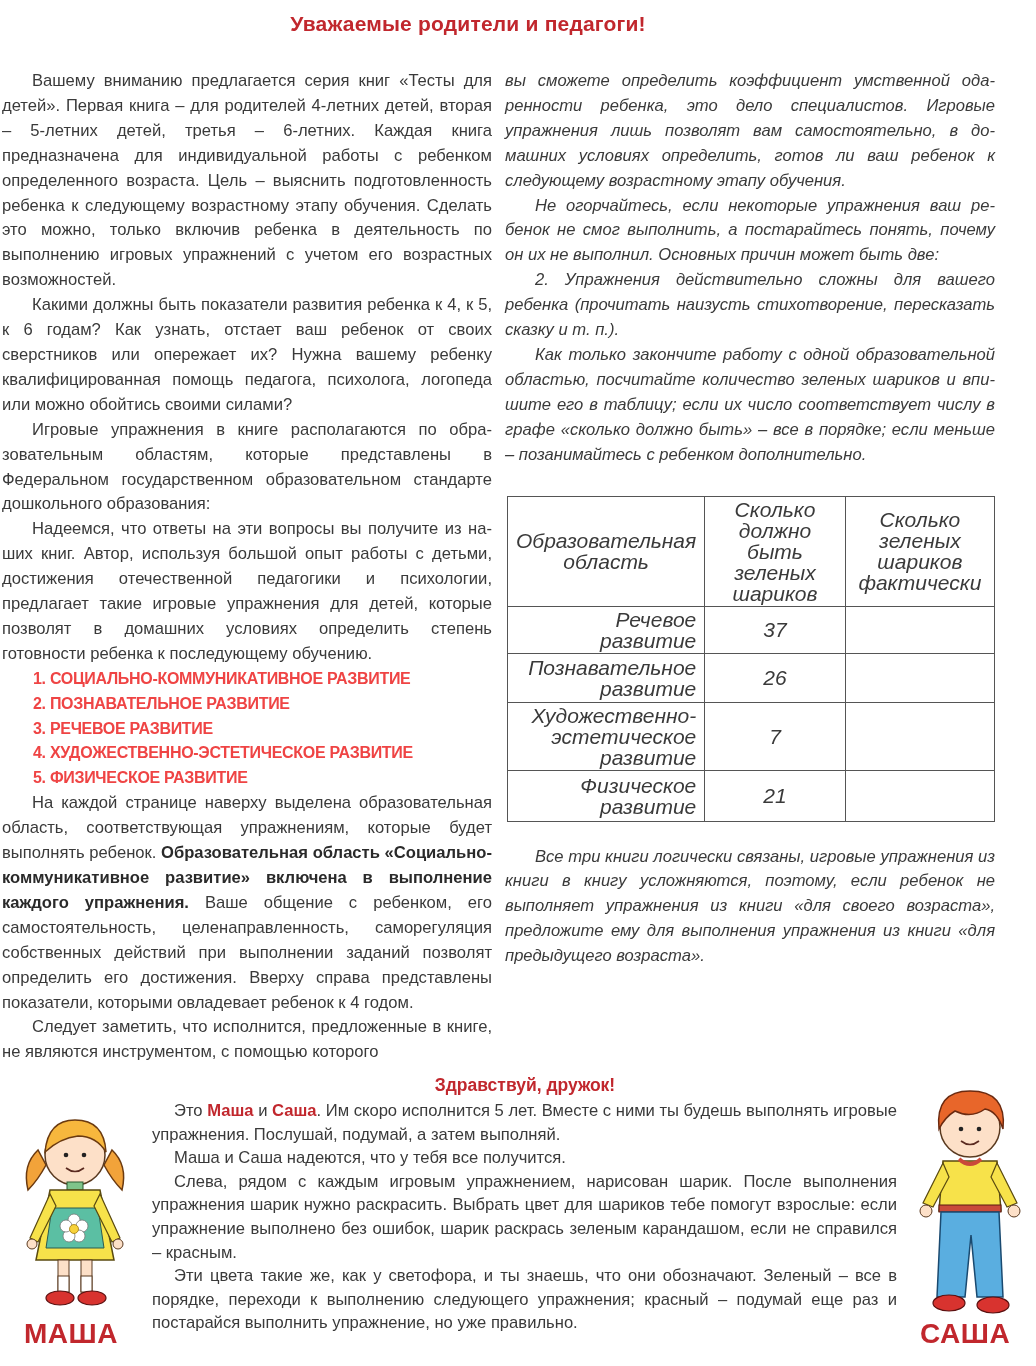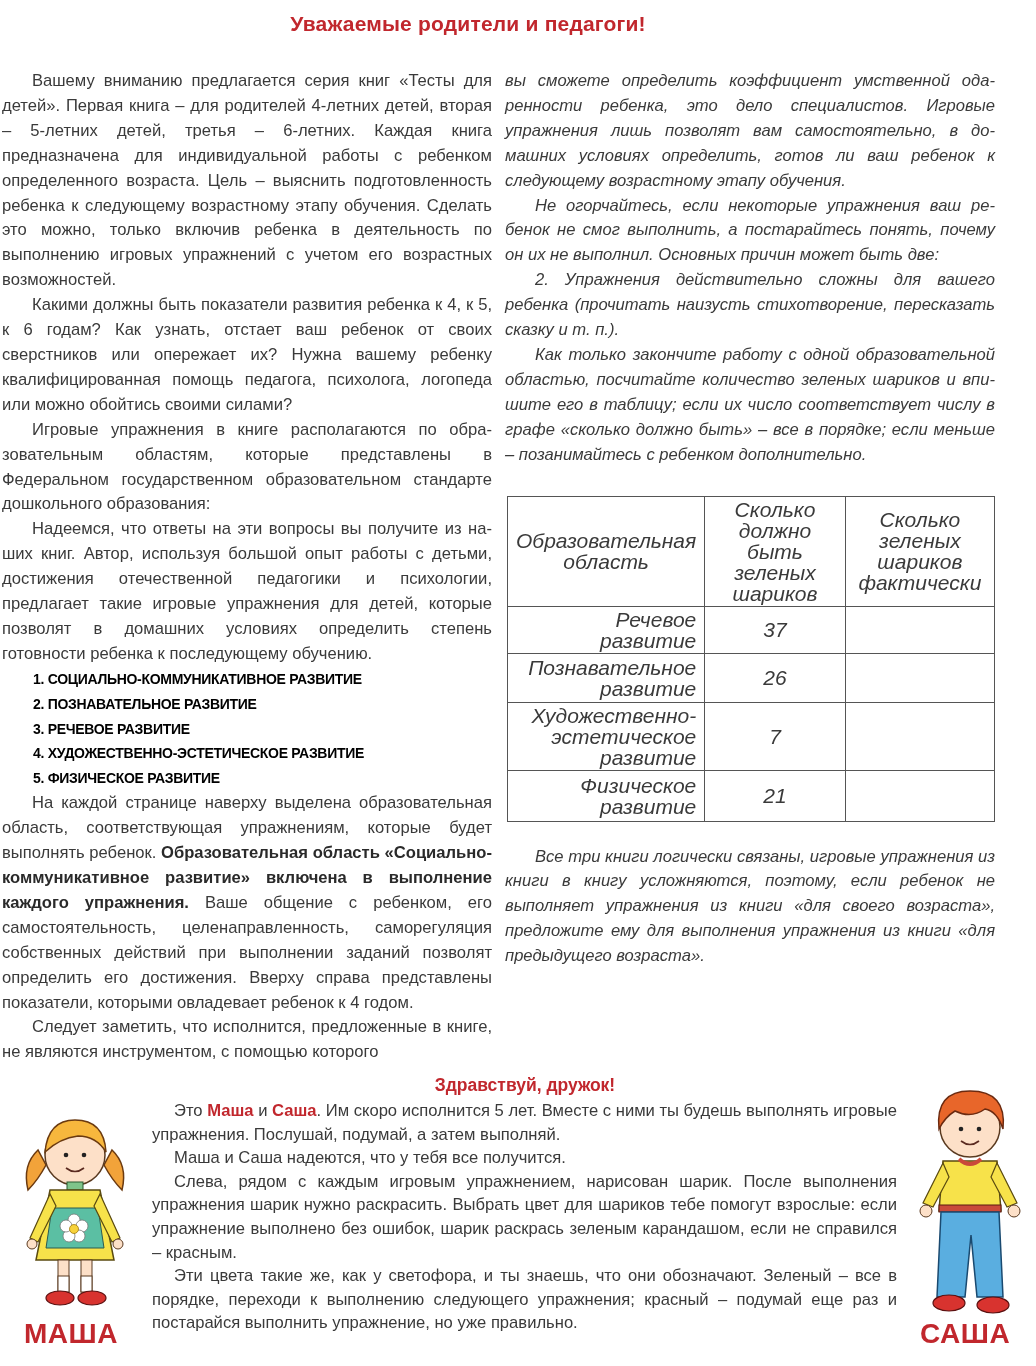--- a/index.html
+++ b/index.html
@@ -16,21 +16,21 @@
   .col {
     position: absolute; top: 69px; font-size: 16.6px; line-height: 24.9px;
     text-align: justify; hyphens: manual;
   }
   .col.left { left: 2px; width: 490px; }
   .col.right { left: 505px; width: 490px; font-style: italic; }
   .col p { margin: 0; text-indent: 30px; }
   .col p.noindent { text-indent: 0; }
   .areas { margin: 0; padding: 0 0 0 31px; list-style: none; }
   .areas li {
-    color: #000000; font-weight: bold; font-size: 14px; line-height: 24.9px;
+    color: #ef4444; font-weight: bold; font-size: 16px; line-height: 24.9px;
     letter-spacing: -0.3px; text-transform: uppercase;
   }
   b.strong { color: #2a2a2a; }
   table.areas-table {
     border-collapse: collapse; width: 488px; margin: 28px 0 23px 2px;
     font-size: 21px; line-height: 21px; color: #3a3a3a; padding-left: 8px;
   }
   .areas-table th, .areas-table td {
     border: 1.5px solid #555; padding: 2px 8px; vertical-align: middle;
   }

